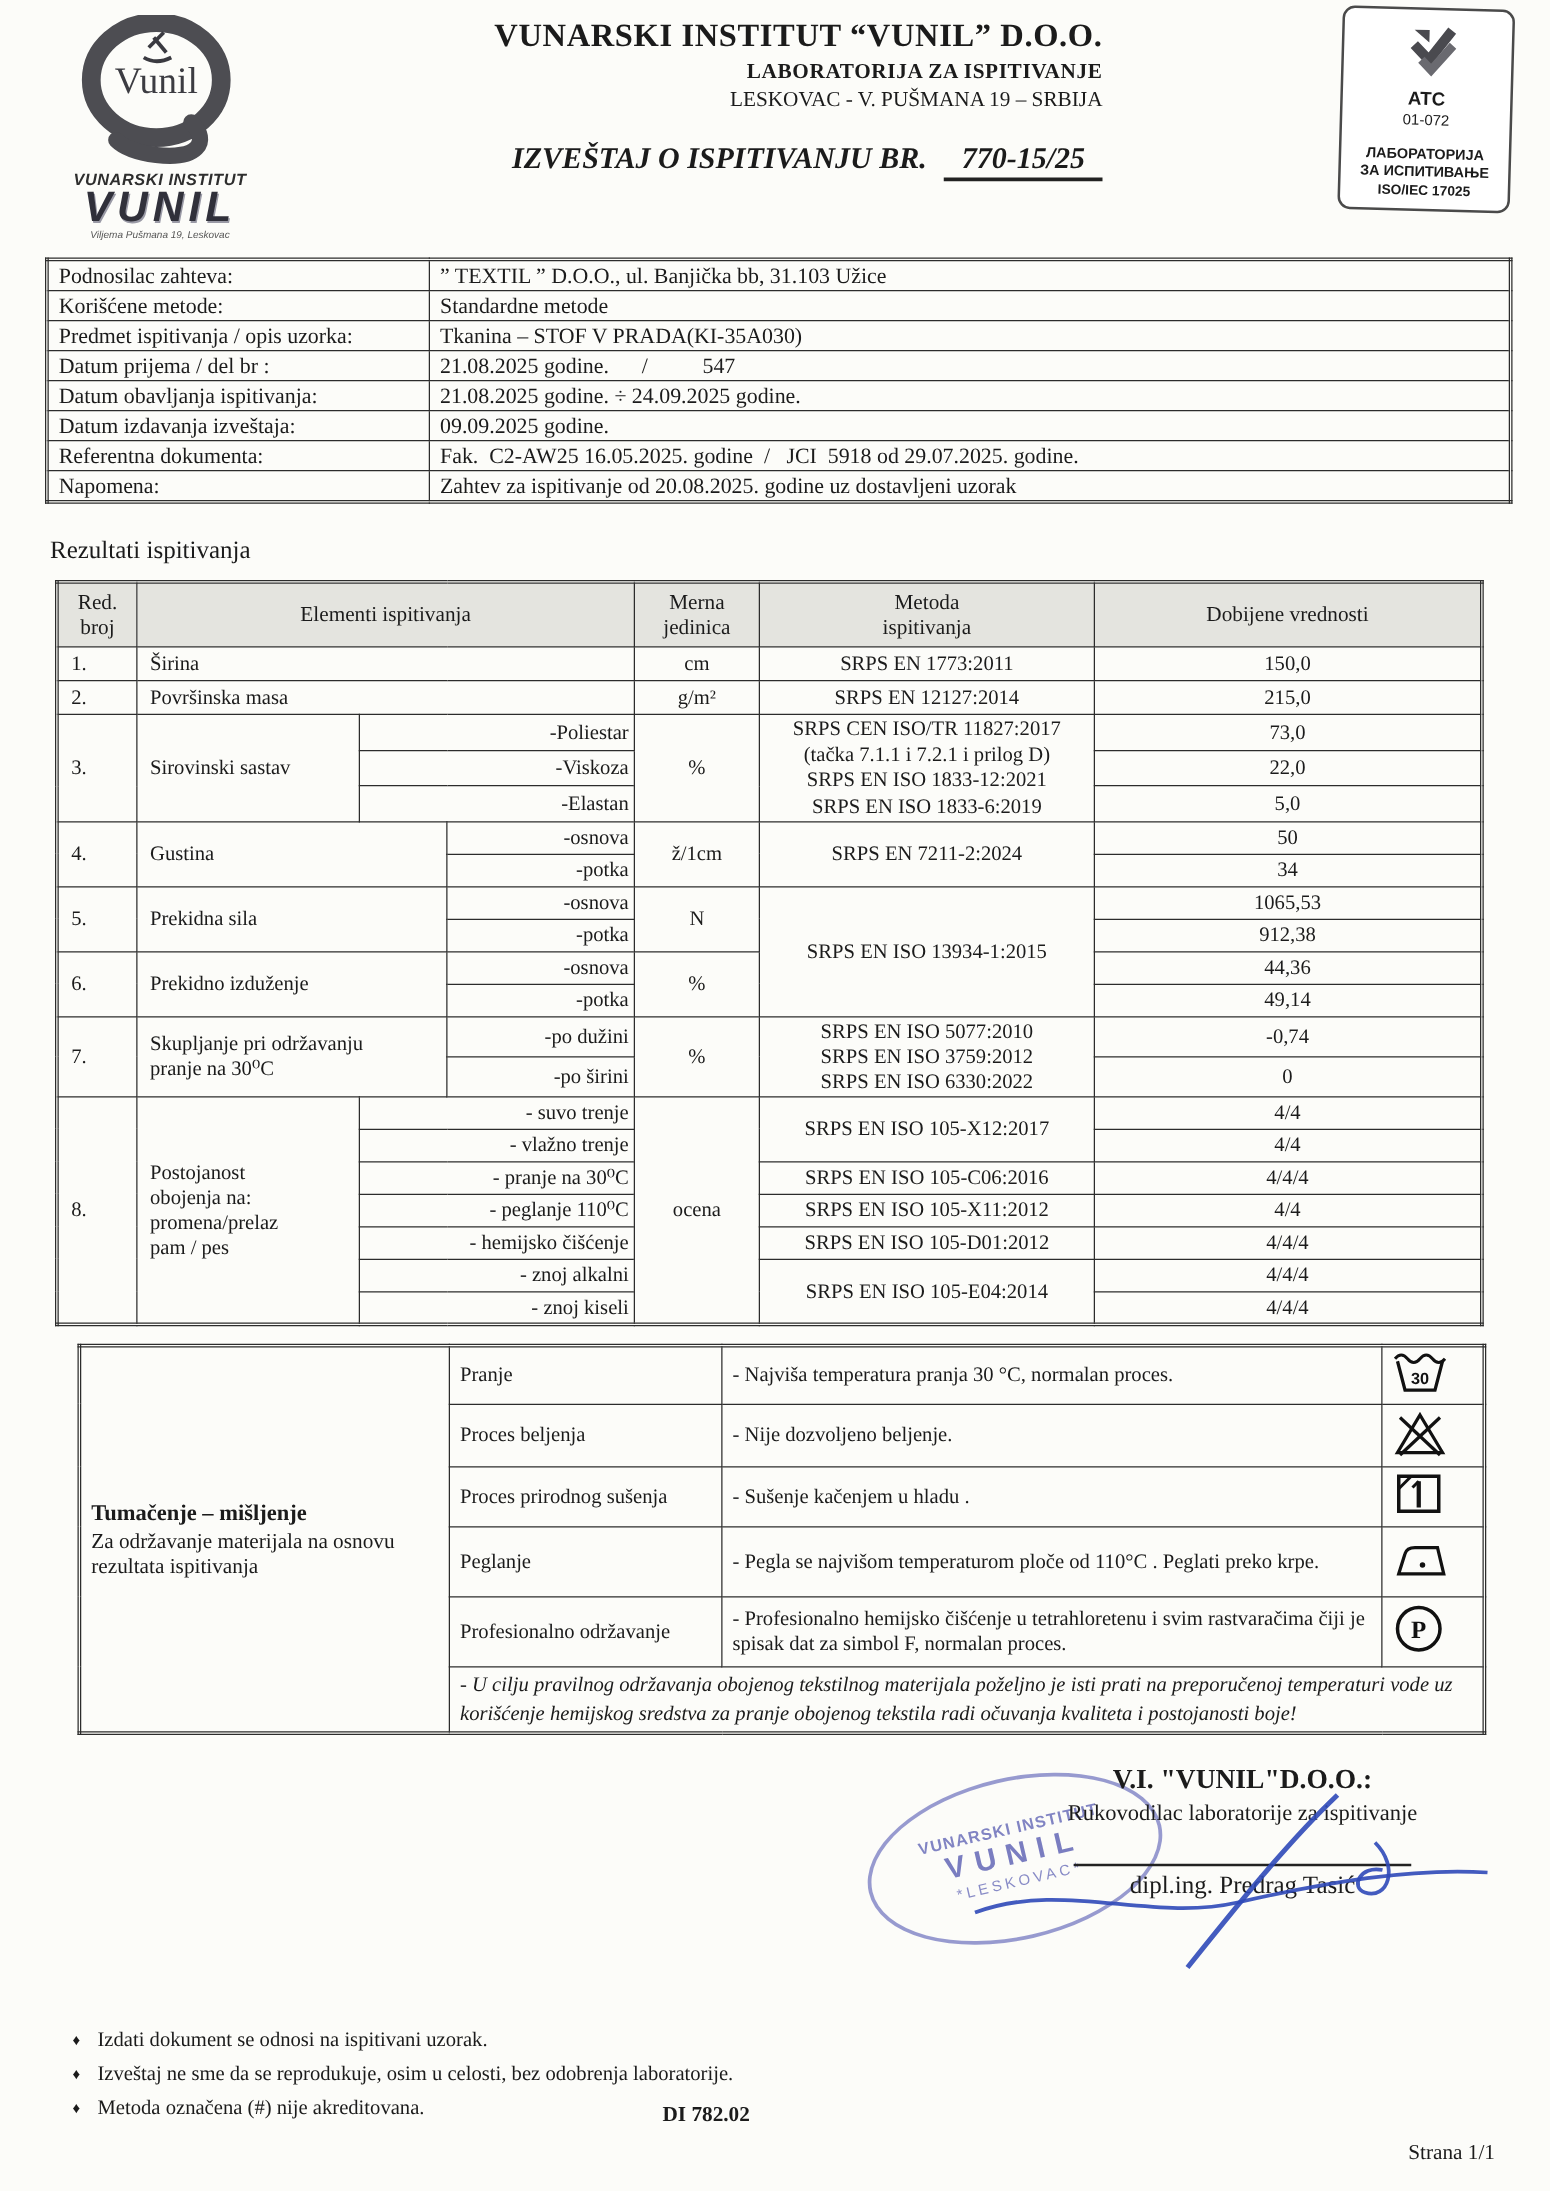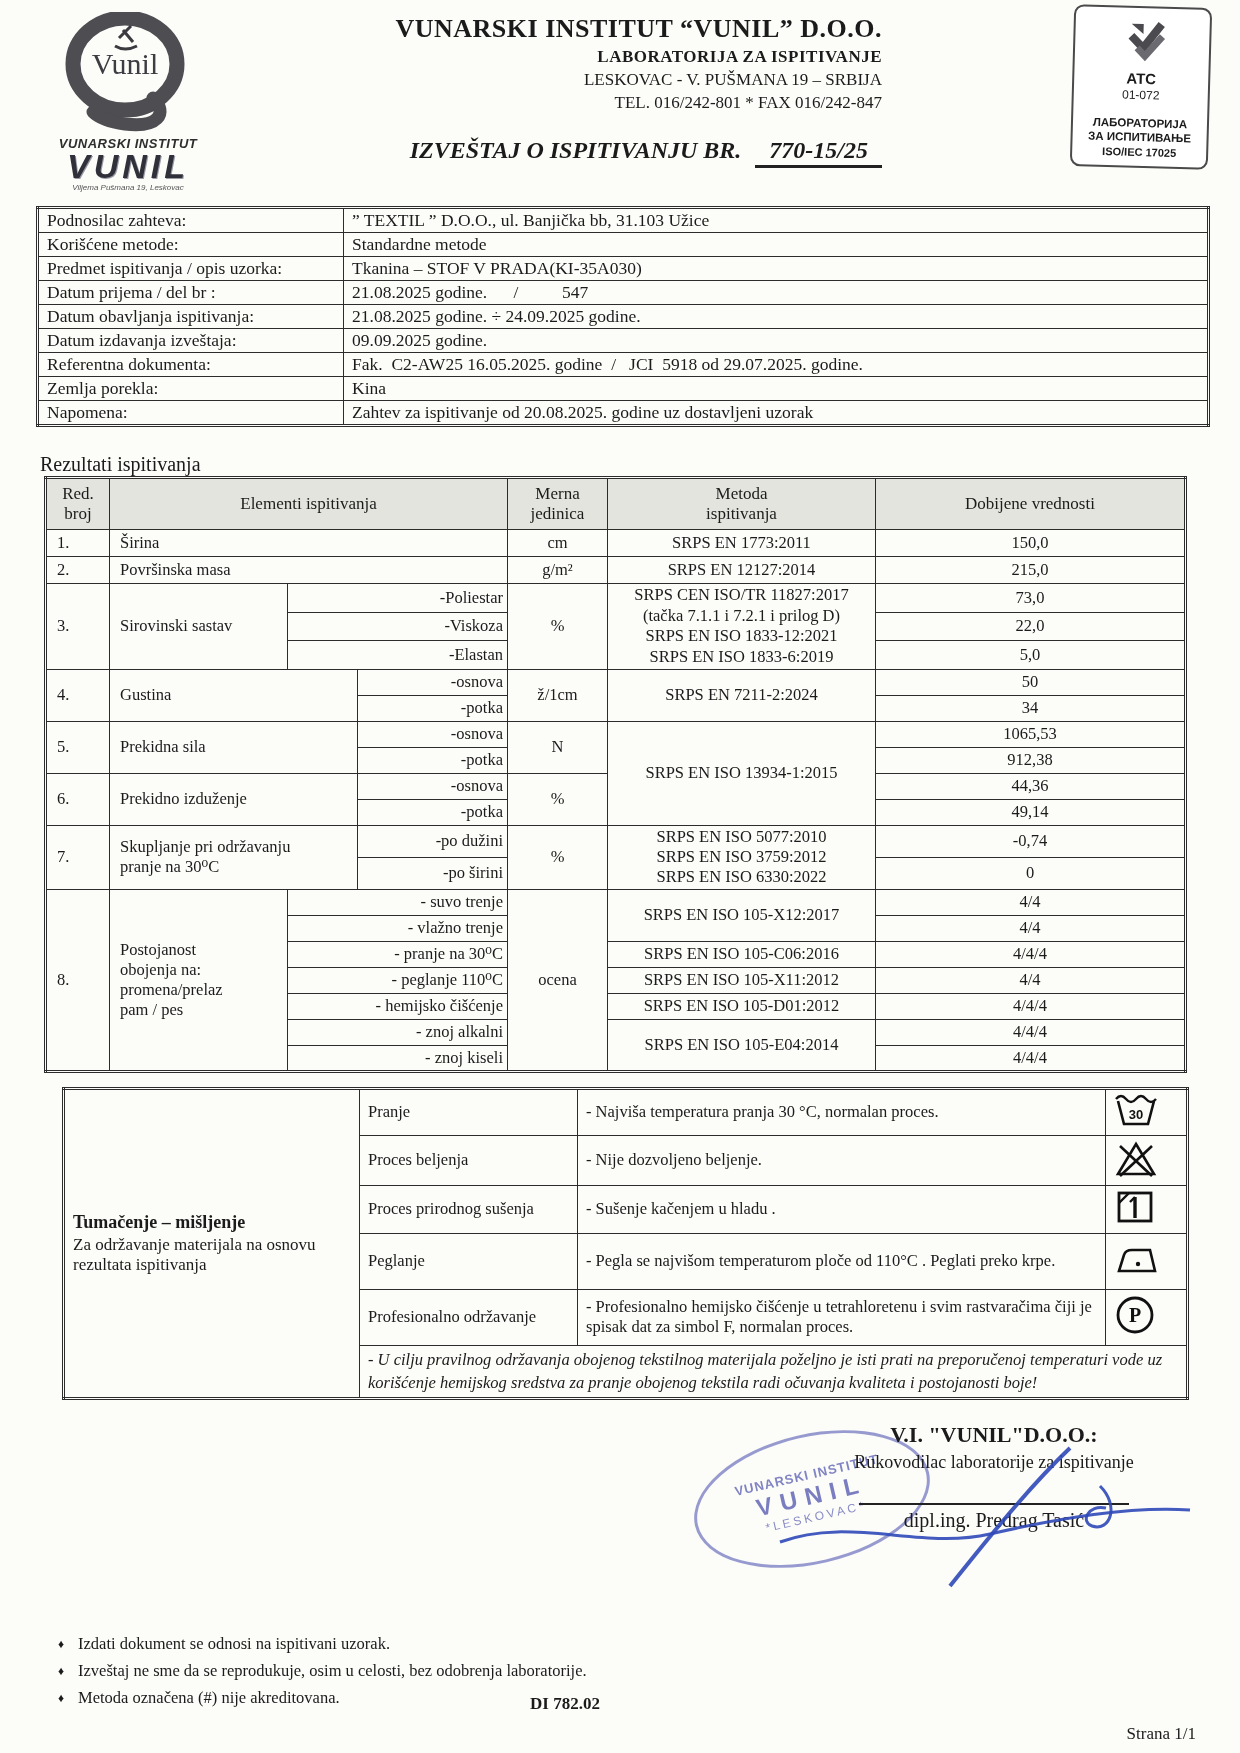--- a/index.html
+++ b/index.html
@@ -25,21 +25,21 @@
   .badge-acr{font-family:"Liberation Sans",sans-serif;font-weight:bold;font-size:15px;margin-top:4px;}
   .badge-code{font-family:"Liberation Sans",sans-serif;font-size:12px;margin-top:1px;}
   .badge-cyr{font-family:"Liberation Sans",sans-serif;font-weight:bold;font-size:11.5px;margin-top:14px;line-height:1.25;}
   .badge-std{font-family:"Liberation Sans",sans-serif;font-weight:bold;font-size:11px;margin-top:1px;}
   
   table{border-collapse:collapse;}
   .info-table{margin:4px 0 0 36px;width:1174px;border:3px double #2c2c2c;}
   .info-table td{border:1.5px solid #2c2c2c;font-size:17.5px;padding:1px 8px;height:21px;white-space:pre-wrap;}
   .info-table td.il{width:288px;}
   
-  .sec-title{margin:26px 0 0 40px;font-size:20px;}
+  .sec-title{margin:26px 0 12px 40px;font-size:20px;}
   .res-table{margin:0 0 0 44px;width:1140px;border:3px double #2c2c2c;table-layout:fixed;}
   .res-table th,.res-table td{border:1.5px solid #2c2c2c;font-size:16.5px;font-weight:normal;padding:1px 4px;text-align:center;vertical-align:middle;overflow:hidden;}
   .res-table thead th{background:#e4e4df;font-size:17px;height:48px;}
   .res-table td.el{text-align:left;padding-left:10px;}
   .res-table td.sub{text-align:right;padding-left:8px;}
   .res-table td.num{padding-left:10px;text-align:left;}
   .pre{white-space:pre-line;}
   .small{font-size:14.5px;line-height:1.25;}
   .rh27{height:27px;} .rh26{height:26px;} .rh32{height:32px;}
   
@@ -91,21 +91,20 @@
       </svg>
       <div class="logo-top">VUNARSKI INSTITUT</div>
       <div class="logo-main">VUNIL</div>
       <div class="logo-sub">Viljema Pušmana 19, Leskovac</div>
     </div>
 
     <div class="center-head">
       <div class="inst-name">VUNARSKI INSTITUT “VUNIL” D.O.O.</div>
       <div class="lab-line">LABORATORIJA ZA ISPITIVANJE</div>
       <div class="addr-line">LESKOVAC - V. PUŠMANA 19 – SRBIJA</div>
-      <div class="tel-line">TEL. 016/242-801 * FAX  016/242-847</div>
       <div class="report-line">
         <span>IZVEŠTAJ O ISPITIVANJU BR.</span>
         <span class="report-no">770-15/25</span>
       </div>
     </div>
 
     <div class="badge">
       <svg width="46" height="44" viewBox="0 0 46 44">
         <path d="M12 18 L24 30 L42 6" fill="none" stroke="#4a4a4f" stroke-width="8"></path>
         <path d="M18 30 L26 38 L43 18" fill="none" stroke="#6a6a70" stroke-width="7"></path>
@@ -143,24 +142,20 @@
           <td class="il">Datum obavljanja ispitivanja:</td>
           <td>21.08.2025 godine. ÷ 24.09.2025 godine.</td>
         </tr>
       <tr>
           <td class="il">Datum izdavanja izveštaja:</td>
           <td>09.09.2025 godine.</td>
         </tr>
       <tr>
           <td class="il">Referentna dokumenta:</td>
           <td>Fak.  C2-AW25 16.05.2025. godine  /   JCI  5918 od 29.07.2025. godine.</td>
-        </tr>
-      <tr>
-          <td class="il">Zemlja porekla:</td>
-          <td>Kina</td>
         </tr>
       <tr>
           <td class="il">Napomena:</td>
           <td>Zahtev za ispitivanje od 20.08.2025. godine uz dostavljeni uzorak</td>
         </tr>
     </tbody>
   </table>
 
   <div class="sec-title">Rezultati ispitivanja</div>
 

